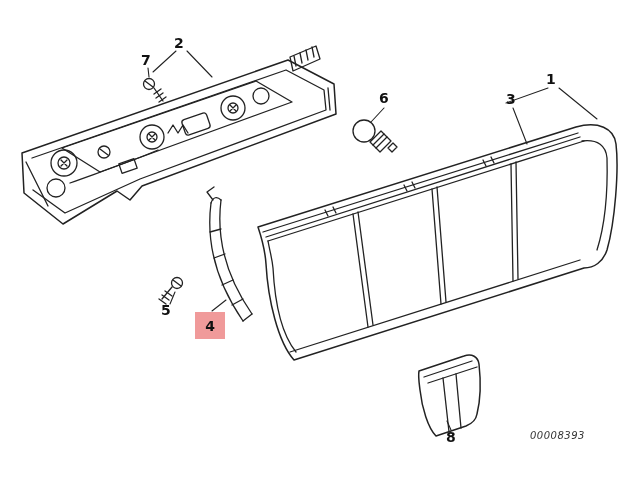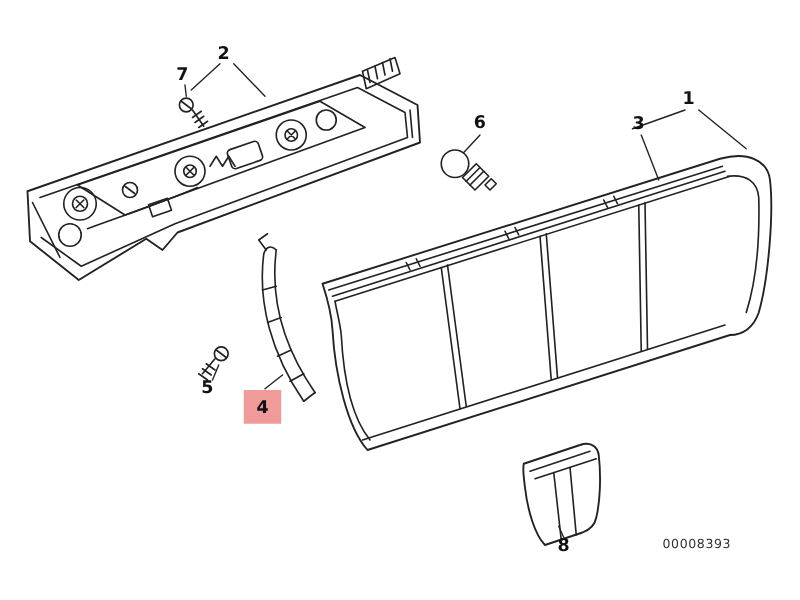--- a/index.html
+++ b/index.html
@@ -27,20 +27,21 @@
     display: flex;
     align-items: center;
     justify-content: center;
   }
   .part-code {
     position: absolute;
     font-size: 10px;
     font-weight: 400;
     color: #333;
     letter-spacing: 0.5px;
+    font-style: italic;
   }
 </style>
 </head>
 <body>
 
 <div class="stage">
 
   <svg width="640" height="480" viewBox="0 0 640 480" fill="none" stroke="#222" stroke-width="1.3" stroke-linecap="round" stroke-linejoin="round">
 
     <g>

